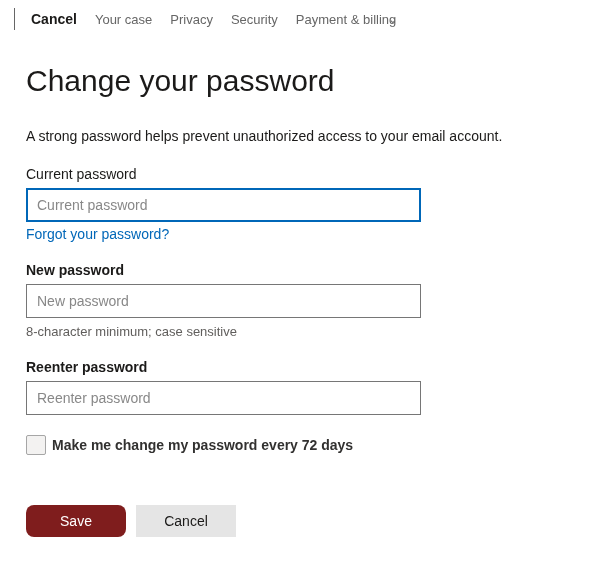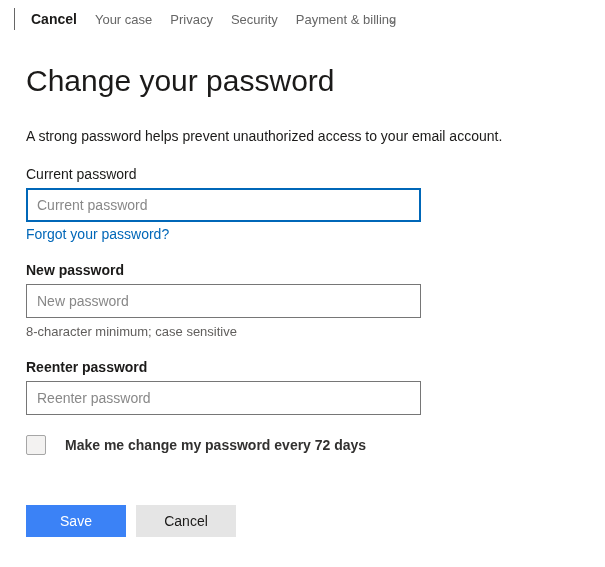--- a/index.html
+++ b/index.html
@@ -69,40 +69,40 @@
       color:#0067b8;
       font-size:14px;
       text-decoration:none;
       display:inline-block;
       margin-top:4px;
       cursor:pointer;
     }
     .field-block { margin-bottom: 20px; }
     .mini-hint { font-size:13px; color:#605e5c; margin-top:6px; }
     .checkbox-row {
-      display:flex; align-items:center; gap:19px; margin-top:14px;
+      display:flex; align-items:center; gap:6px; margin-top:14px;
     }
     .checkbox {
       width:20px; height:20px;
       border:1px solid #a6a6a6;
       background:#f3f2f1;
       border-radius:2px;
       display:inline-block;
       cursor:pointer;
     }
     .checkbox-label { font-size:14px; font-weight:600; cursor:pointer; }
     .buttons { margin-top:50px; display:flex; gap:10px; }
     .btn {
       width:100px; height:32px;
       border:none;
       font-size:14px;
       font-family:inherit;
       cursor:pointer;
     }
-    .btn-primary { background:#3b82f6; color:#fff; }
+    .btn-primary { background:#7f1d1d; color:#fff;border-radius:8px; }
     .btn-secondary { background:#e5e5e5; color:#1b1a19; }
     .pb-wrap { display:flex; align-items:center; gap:4px; }
   </style>
 </head>
 <body>
 
 <div class="header">
   <div class="vsep"></div>
   <nav class="nav">
     <a class="strong">Cancel</a>

